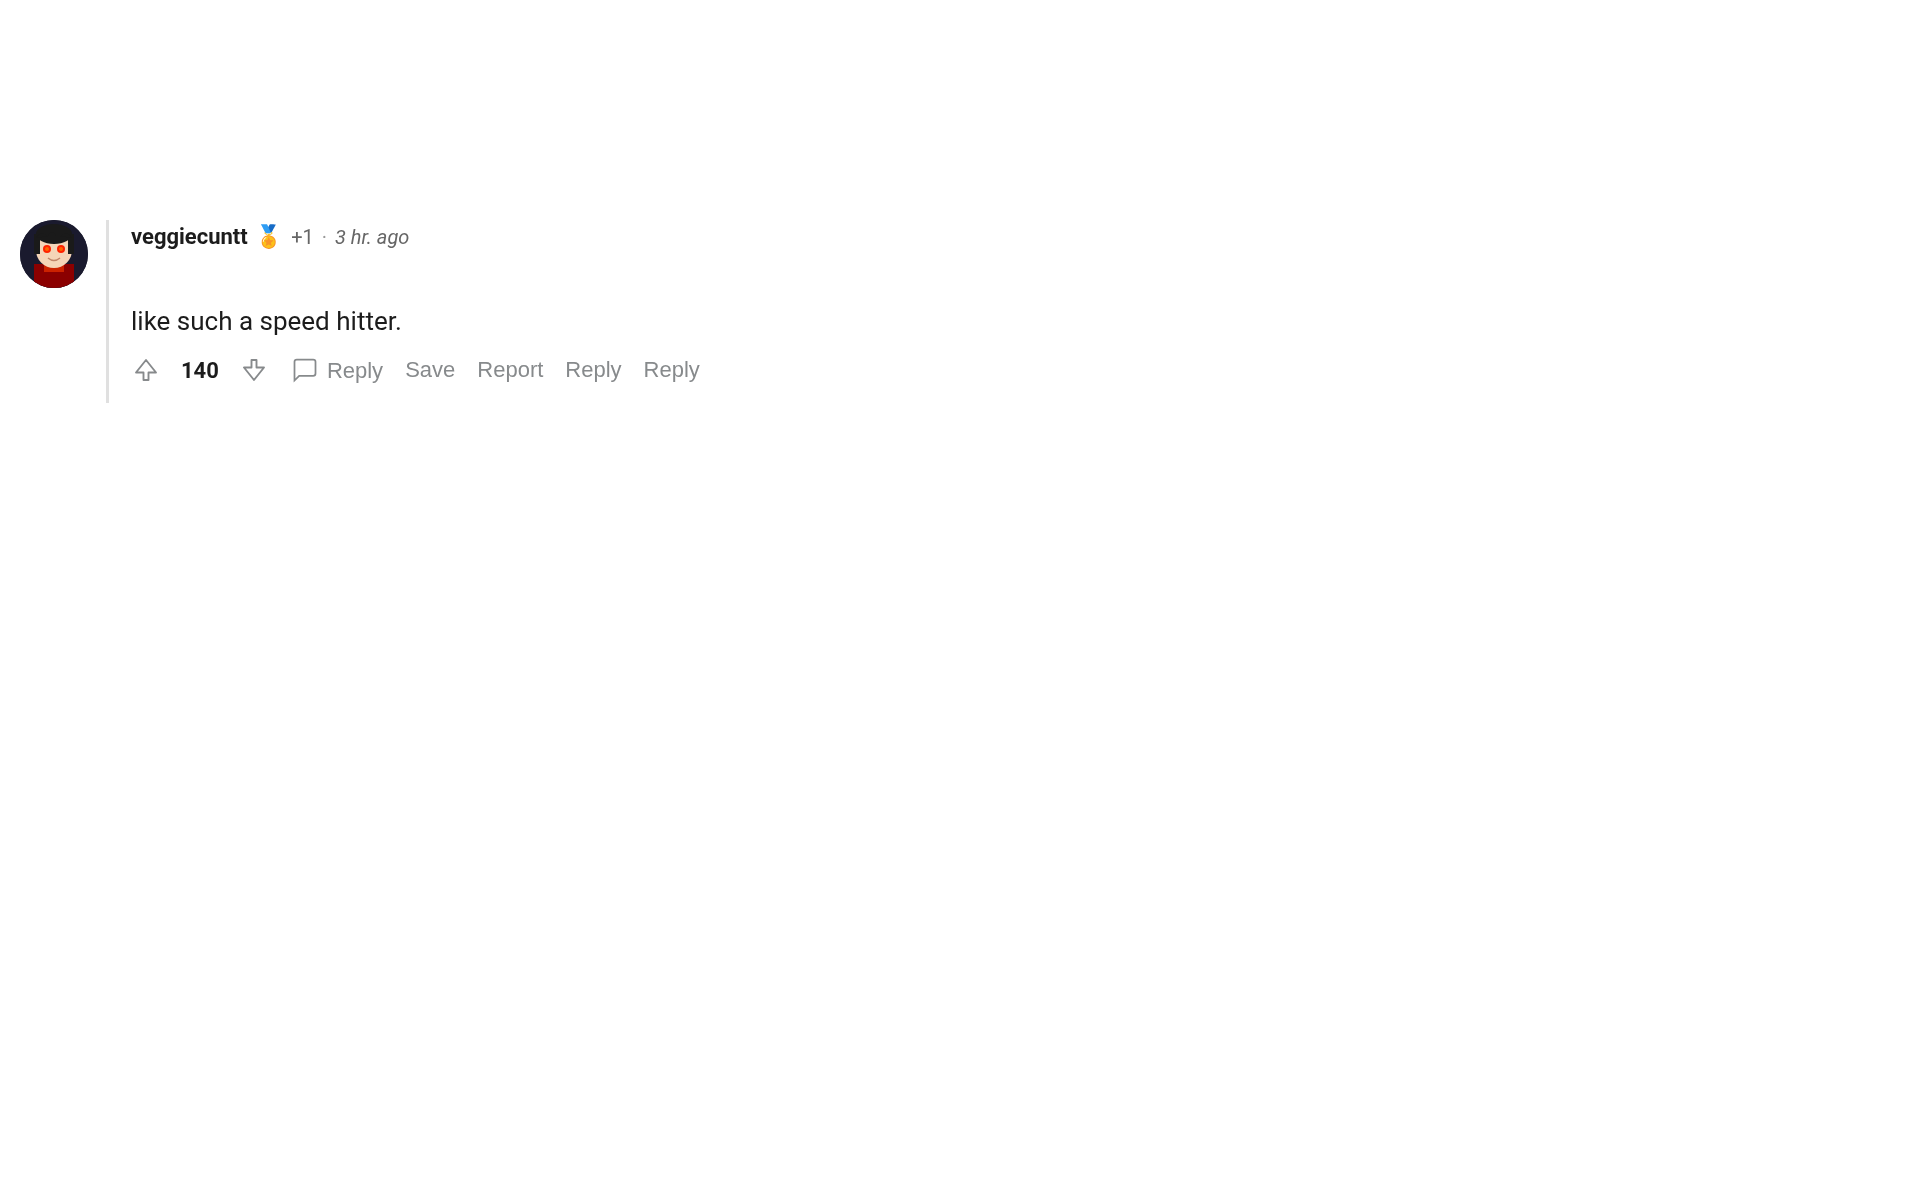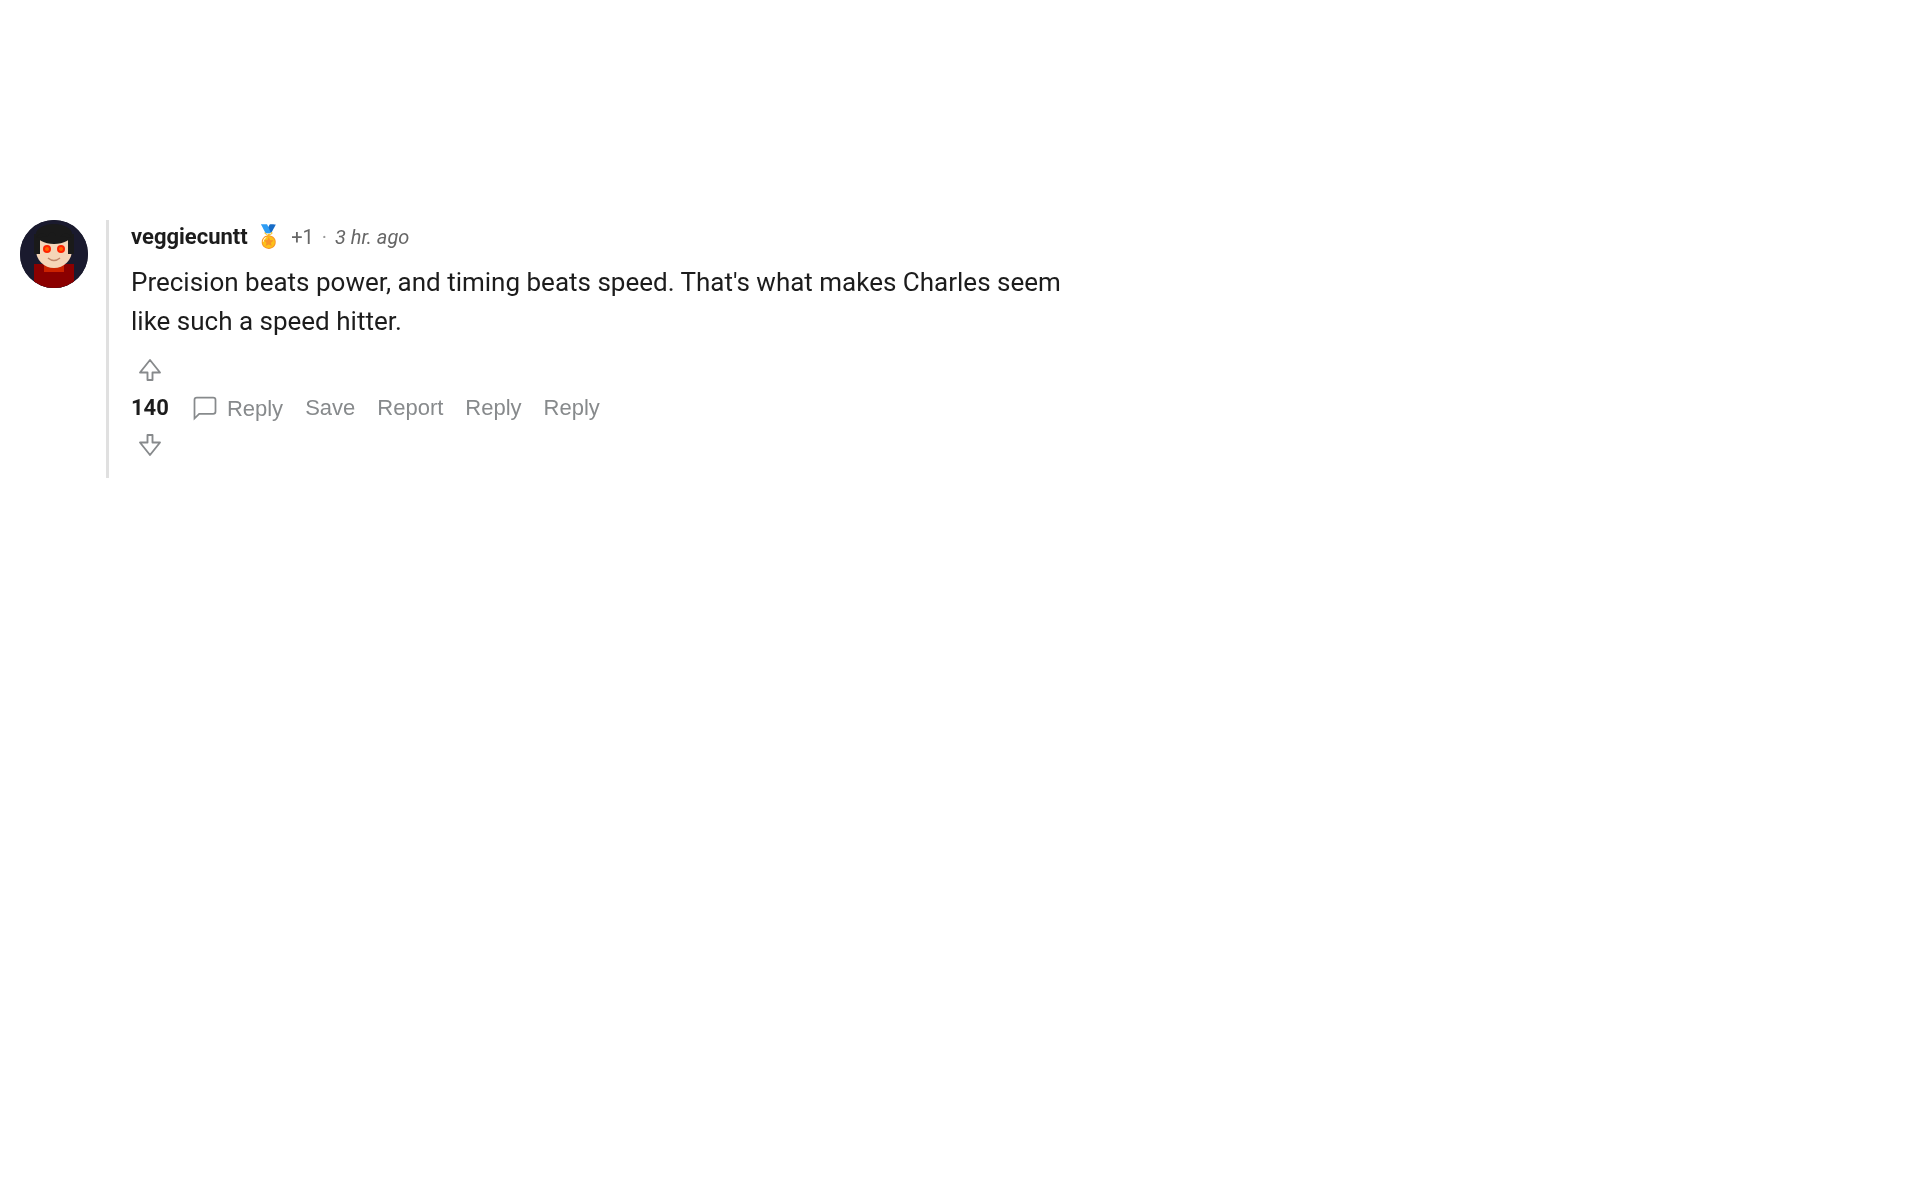--- a/index.html
+++ b/index.html
@@ -98,22 +98,21 @@
 
     .comment-actions {
       display: flex;
       align-items: center;
       gap: 22px;
     }
 
     .vote-section {
       display: flex;
       align-items: center;
-      gap: 10px;
-      flex-direction: column;
+      gap: 20px;
     }
 
     .vote-btn {
       background: none;
       border: none;
       cursor: pointer;
       padding: 0;
       display: flex;
       align-items: center;
       color: #878a8c;
@@ -193,21 +192,21 @@
 
       <div class="comment-header">
         <span class="username">veggiecuntt</span>
         <span class="flair-icon">🏅</span>
         <span class="karma-badge">+1</span>
         <span class="separator">·</span>
         <span class="timestamp">3 hr. ago</span>
       </div>
 
       <div class="comment-text">
-        <span>Precision beats power, and timing beats speed. That's what makes Charles seem</span><br>
+        <br>
         <span>like such a speed hitter.</span>
       </div>
 
       <div class="comment-actions">
 
         <div class="vote-section">
           <button class="vote-btn">
             <svg viewBox="0 0 24 24">
               <path d="M12 4 L20 14 H14 V20 H10 V14 H4 Z" stroke="#878a8c" stroke-width="1.5" fill="none" stroke-linejoin="round"></path>
             </svg>

